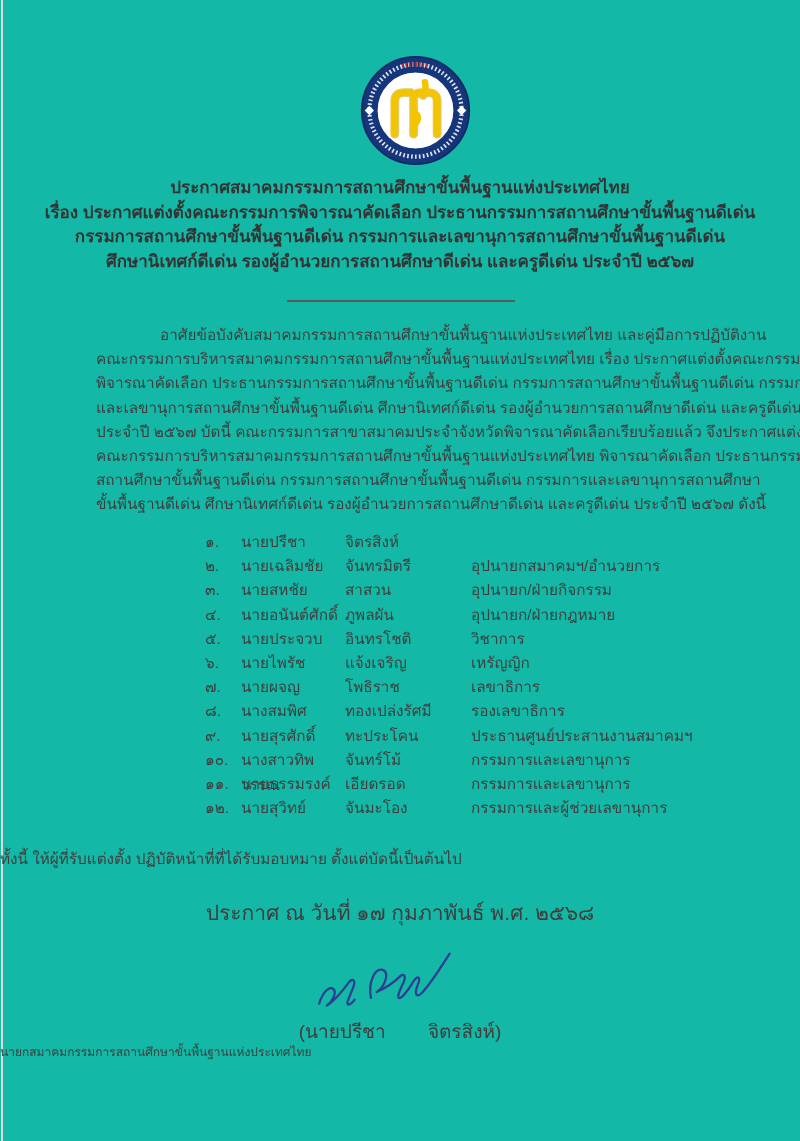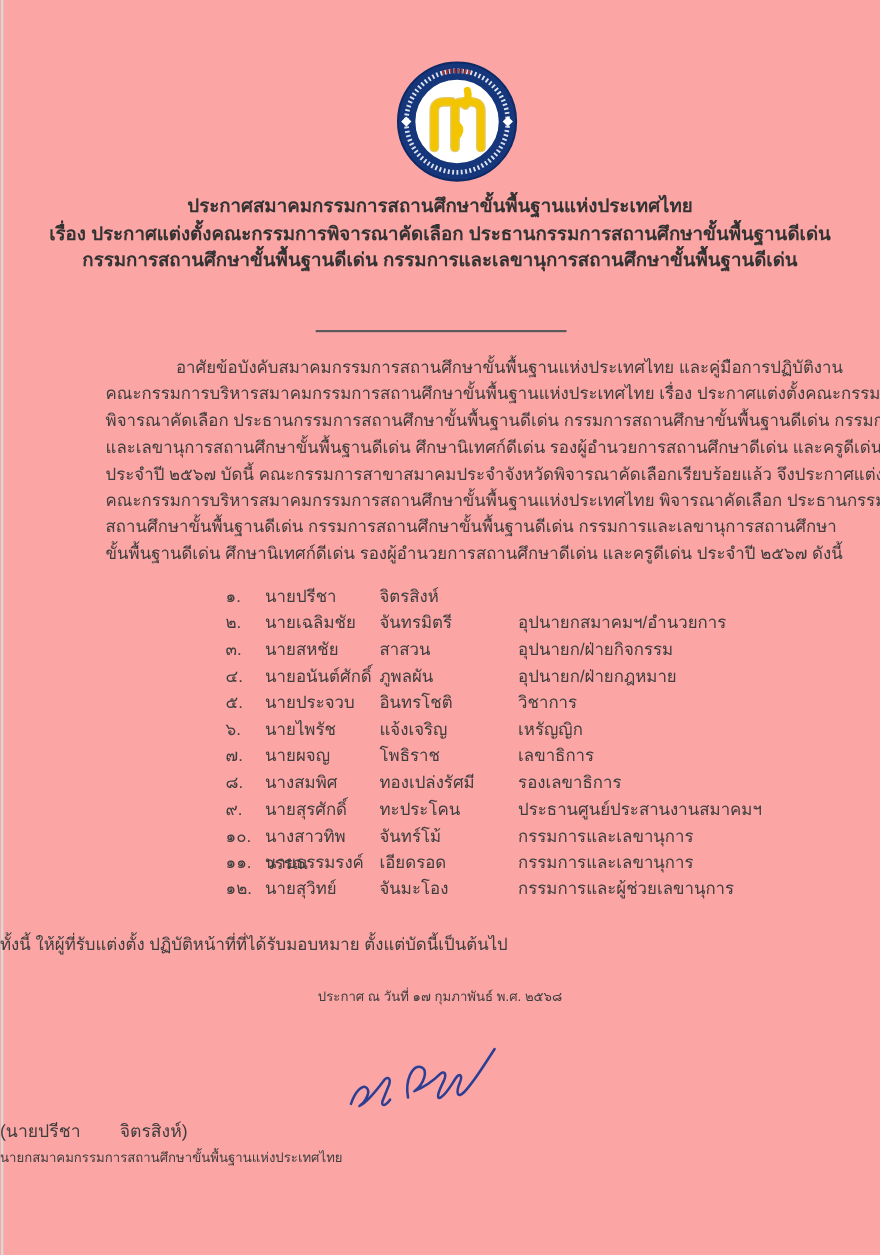--- a/index.html
+++ b/index.html
@@ -1,19 +1,19 @@
 <!DOCTYPE html>
 <html><head>
 <meta charset="utf-8">
 <style>
   html,body{margin:0;padding:0;background:#ffffff;}
   .page{
     position:relative;
     width:800px;height:1141px;
-    background:#fca5a5;
+    background:#14b8a6;
     font-family:"Liberation Sans",sans-serif;
     color:#3c3c3c;
     overflow:hidden;
   }
   .scan-edge{
     position:absolute;left:1px;top:0;width:2px;height:100%;
     background:#d9d9d9;
   }
   .emblem{
     position:absolute;top:54px;left:359px;width:113px;height:113px;
@@ -41,28 +41,28 @@
   .col-no{width:36px;flex:none;}
   .col-first{width:104px;flex:none;}
   .col-last{width:126px;flex:none;}
   .col-pos{flex:1;white-space:nowrap;}
   .closing{
     position:absolute;top:846px;left:0;width:100%;
     font-size:15.3px;color:#3e3e3e;
   }
   .dateline{
     position:absolute;top:896px;left:0;width:100%;
-    text-align:center;font-size:12px;color:#3e3e3e;
+    text-align:center;font-size:21px;color:#3e3e3e;
   }
   .signature-wrap{
     position:absolute;top:944px;left:308px;width:170px;height:72px;
   }
   .sign-name{
     position:absolute;top:1016px;left:0;width:100%;
-    font-size:16px;color:#3e3e3e;white-space:pre;
+    text-align:center;font-size:19px;color:#3e3e3e;white-space:pre;
   }
   .sign-title{
     position:absolute;top:1042px;left:0;width:100%;
     text-align:left;font-size:12px;color:#3e3e3e;
   }
 </style>
 </head>
 <body>
 
 <div class="page">
@@ -93,20 +93,21 @@
         <path d="M83,85 V50 Q83,41 73,41 H66"></path>
         <path d="M58,62 q8,4 2,12"></path>
       </g>
     </svg>
   </div>
 
   <div class="title-block">
     <div>ประกาศสมาคมกรรมการสถานศึกษาขั้นพื้นฐานแห่งประเทศไทย</div>
     <div>เรื่อง   ประกาศแต่งตั้งคณะกรรมการพิจารณาคัดเลือก ประธานกรรมการสถานศึกษาขั้นพื้นฐานดีเด่น</div>
     <div>กรรมการสถานศึกษาขั้นพื้นฐานดีเด่น กรรมการและเลขานุการสถานศึกษาขั้นพื้นฐานดีเด่น</div>
+    <div>ศึกษานิเทศก์ดีเด่น รองผู้อำนวยการสถานศึกษาดีเด่น และครูดีเด่น ประจำปี ๒๕๖๗</div>
   </div>
 
   <div class="rule"></div>
 
   <div class="body-par">
     <div class="body-line indent">อาศัยข้อบังคับสมาคมกรรมการสถานศึกษาขั้นพื้นฐานแห่งประเทศไทย  และคู่มือการปฏิบัติงาน</div>
     <div class="body-line">คณะกรรมการบริหารสมาคมกรรมการสถานศึกษาขั้นพื้นฐานแห่งประเทศไทย  เรื่อง ประกาศแต่งตั้งคณะกรรมการ</div>
     <div class="body-line">พิจารณาคัดเลือก ประธานกรรมการสถานศึกษาขั้นพื้นฐานดีเด่น  กรรมการสถานศึกษาขั้นพื้นฐานดีเด่น  กรรมการ</div>
     <div class="body-line">และเลขานุการสถานศึกษาขั้นพื้นฐานดีเด่น  ศึกษานิเทศก์ดีเด่น  รองผู้อำนวยการสถานศึกษาดีเด่น  และครูดีเด่น</div>
     <div class="body-line">ประจำปี ๒๕๖๗ บัดนี้ คณะกรรมการสาขาสมาคมประจำจังหวัดพิจารณาคัดเลือกเรียบร้อยแล้ว  จึงประกาศแต่งตั้ง</div>

